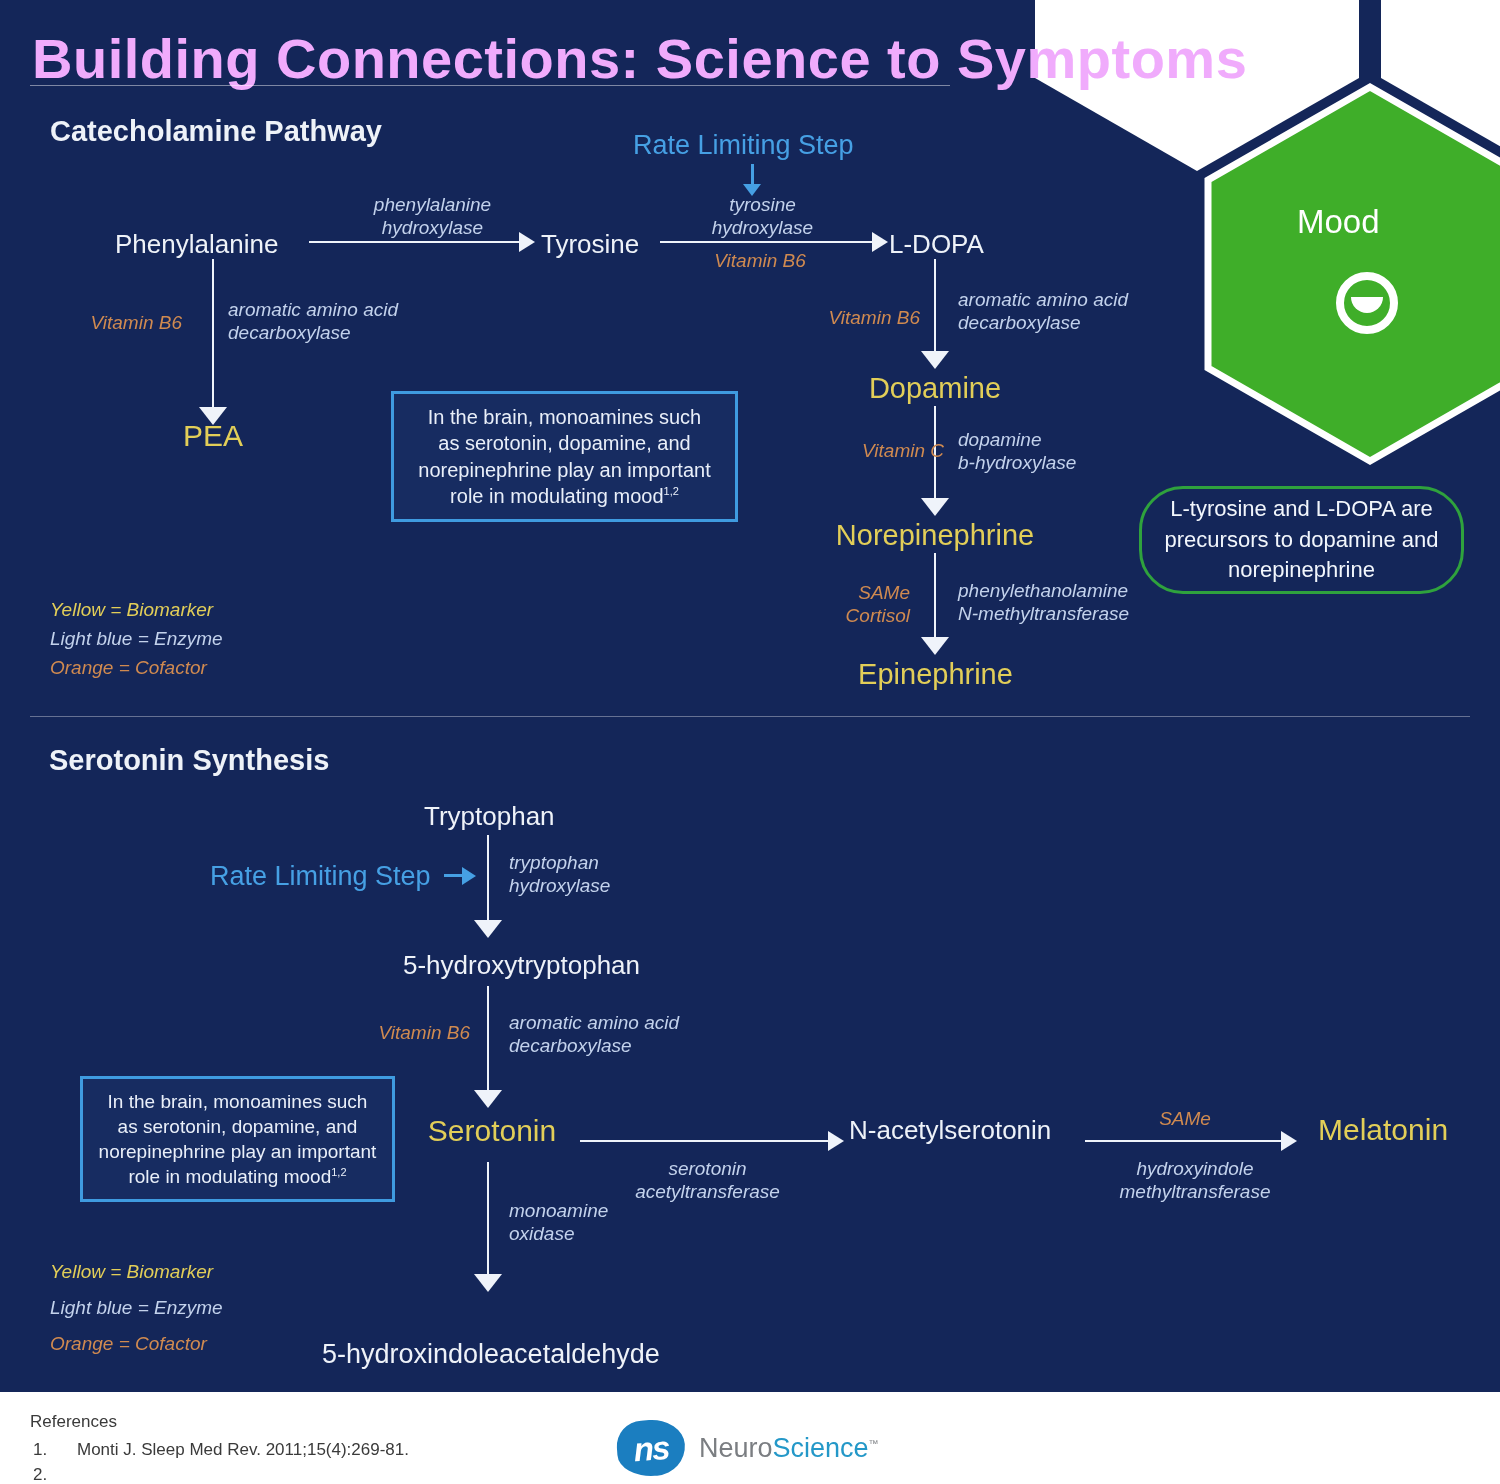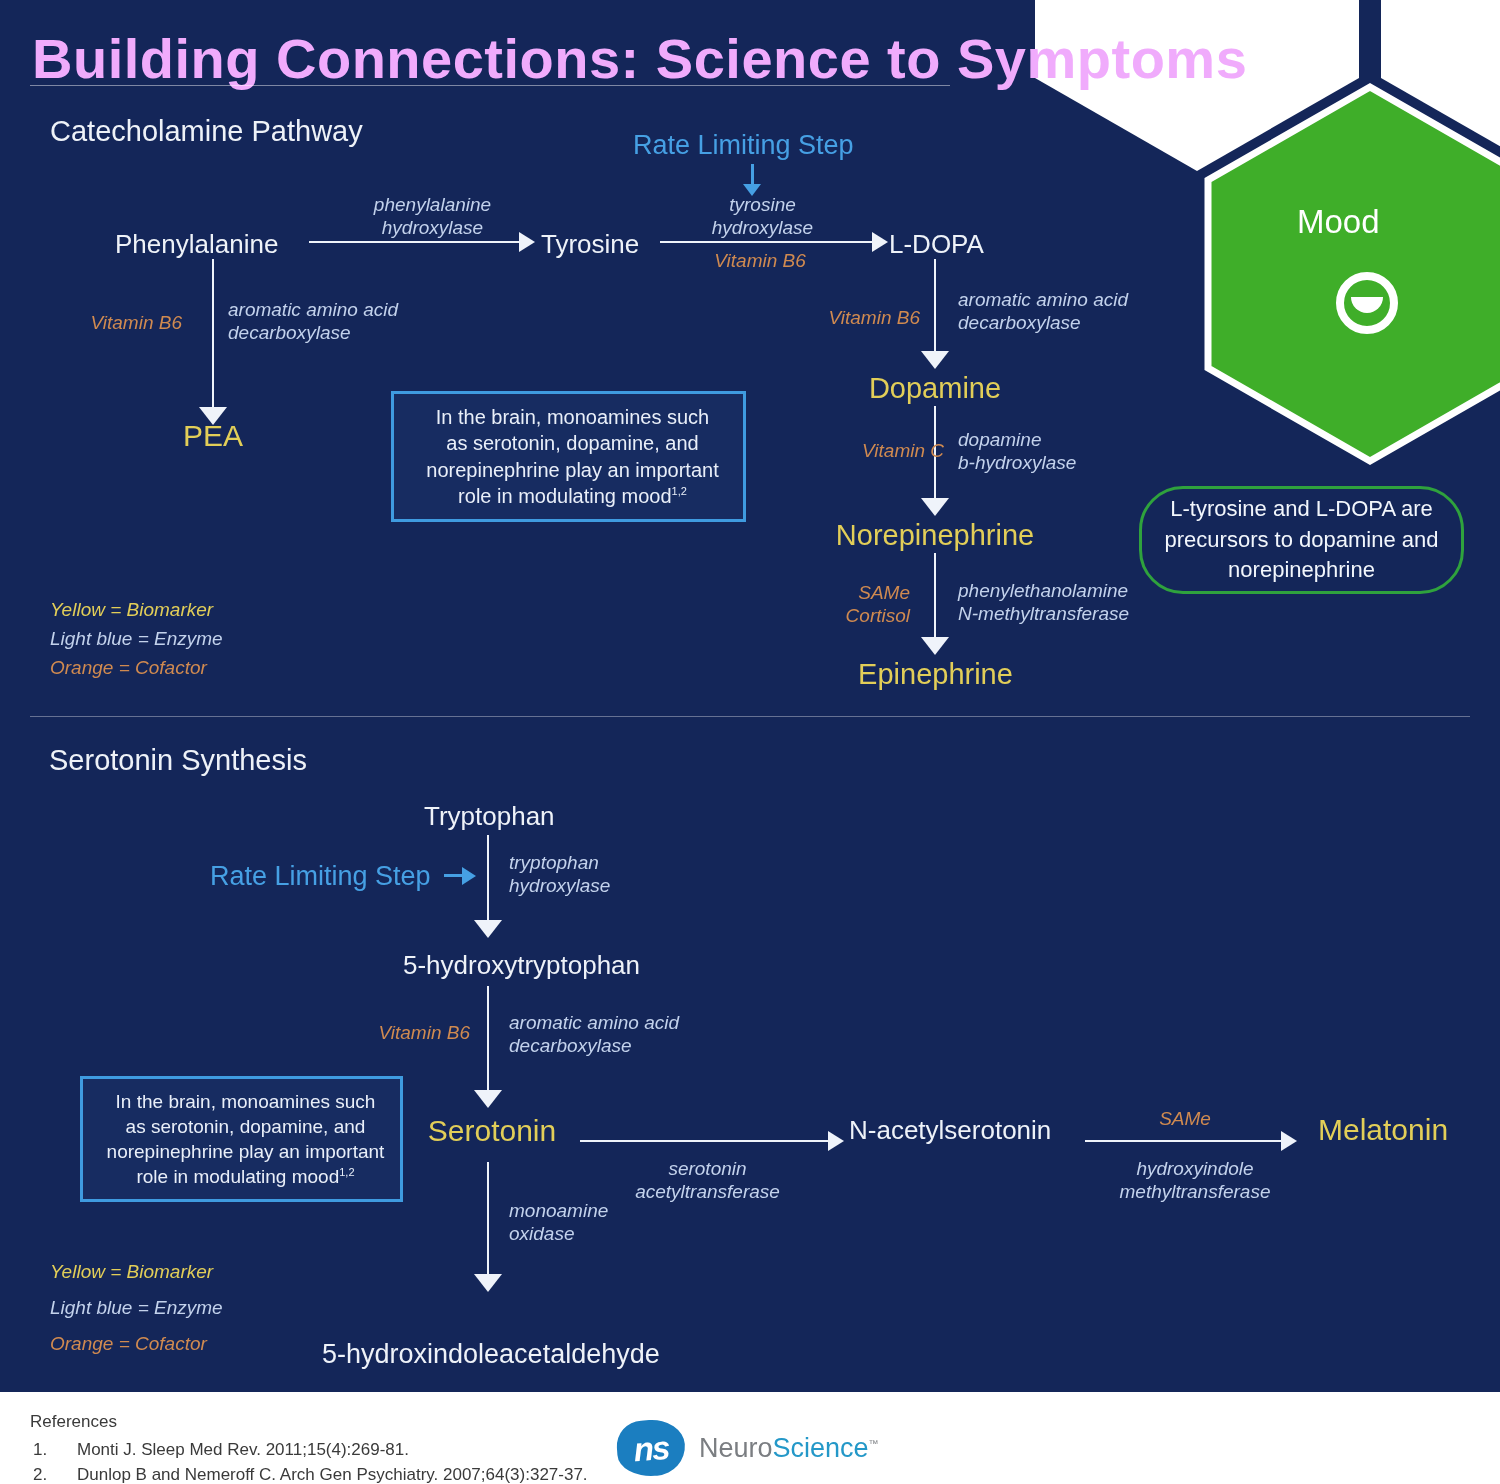--- a/index.html
+++ b/index.html
@@ -1,37 +1,37 @@
 <!DOCTYPE html>
 <html><head>
 <meta charset="utf-8">
 <style>
   html,body{margin:0;padding:0;background:#0d1b44;}
   .canvas{position:relative;width:1500px;height:1484px;background:#142659;overflow:hidden;
           font-family:"Liberation Sans",sans-serif;}
   .title{position:absolute;left:32px;top:26px;font-size:56px;font-weight:600;color:#f0abfc;letter-spacing:.5px;}
   .hrule{position:absolute;height:1px;background:rgba(255,255,255,.45);}
-  .sect{position:absolute;font-size:29px;font-weight:400;color:#eef2f8;}
+  .sect{position:absolute;font-size:29px;font-weight:700;color:#eef2f8;}
   .node{position:absolute;font-size:26px;color:#eef2f8;white-space:nowrap;}
   .bio{color:#e2ce58;font-weight:500;}
   .enz{position:absolute;font-size:19px;font-style:italic;color:#c3d2ec;line-height:1.22;white-space:pre-line;}
   .cof{position:absolute;font-size:19px;font-style:italic;color:#d08a50;line-height:1.22;white-space:pre-line;}
   .ctr{text-align:center;}
   .rt{text-align:right;}
   .rls{position:absolute;font-size:27px;font-weight:500;color:#46a0e4;white-space:nowrap;}
   .vline{position:absolute;width:2px;background:#eff3fa;}
   .vhead{position:absolute;width:0;height:0;border-left:14px solid transparent;border-right:14px solid transparent;border-top:18px solid #eff3fa;}
   .hline{position:absolute;height:2px;background:#eff3fa;}
   .hhead{position:absolute;width:0;height:0;border-top:10px solid transparent;border-bottom:10px solid transparent;border-left:16px solid #eff3fa;}
   .bvline{position:absolute;width:3px;background:#46a0e4;}
   .bvhead{position:absolute;width:0;height:0;border-left:9px solid transparent;border-right:9px solid transparent;border-top:12px solid #46a0e4;}
   .bhline{position:absolute;height:3px;background:#46a0e4;}
   .bhhead{position:absolute;width:0;height:0;border-top:9px solid transparent;border-bottom:9px solid transparent;border-left:14px solid #46a0e4;}
   .infobox{position:absolute;border:3px solid #3f9be0;background:rgba(40,80,150,.15);
-           display:flex;align-items:center;justify-content:center;padding-left:8px;}
+           display:flex;align-items:center;justify-content:center;}
   .infobox-text{font-size:20px;color:#e9eff9;line-height:1.32;text-align:center;white-space:pre-line;}
   .infobox-text sup{font-size:11px;}
   .callout{position:absolute;border:3px solid #2fa23d;border-radius:44px;
            display:flex;align-items:center;justify-content:center;}
   .callout-text{font-size:22px;font-weight:400;color:#f2f6fc;line-height:1.4;text-align:center;white-space:pre-line;}
   .leg{position:absolute;font-size:19px;font-style:italic;white-space:nowrap;}
   .leg-bio{color:#e2ce58;}.leg-enz{color:#c3d2ec;}.leg-cof{color:#d08a50;}
   .hexsvg{position:absolute;left:1030px;top:0;}
   .mood-label{position:absolute;left:1297px;top:203px;width:146px;text-align:left;
               font-size:33px;color:#fff;font-weight:500;}
@@ -199,21 +199,20 @@
 
   <div class="leg leg-bio" style="left:50px;top:1261px;">Yellow = Biomarker</div>
   <div class="leg leg-enz" style="left:50px;top:1297px;">Light blue = Enzyme</div>
   <div class="leg leg-cof" style="left:50px;top:1333px;">Orange = Cofactor</div>
 
   <div class="footer">
     <div class="ftext" style="left:30px;top:20px;">References</div>
     <div class="ftext" style="left:33px;top:48px;">1.</div>
     <div class="ftext" style="left:77px;top:48px;">Monti J. Sleep Med Rev. 2011;15(4):269-81.</div>
     <div class="ftext" style="left:33px;top:73px;">2.</div>
-    <div class="ftext" style="left:77px;top:73px;">Dunlop B and Nemeroff C. Arch Gen Psychiatry. 2007;64(3):327-37.</div>
   </div>
 
   <div class="logo-blob">
     <span class="logo-ns">ns</span>
   </div>
   <div class="logo-word"><span class="logo-neuro">Neuro</span><span class="logo-science">Science</span><span class="logo-tm">™</span></div>
 
 
 </div>
 

